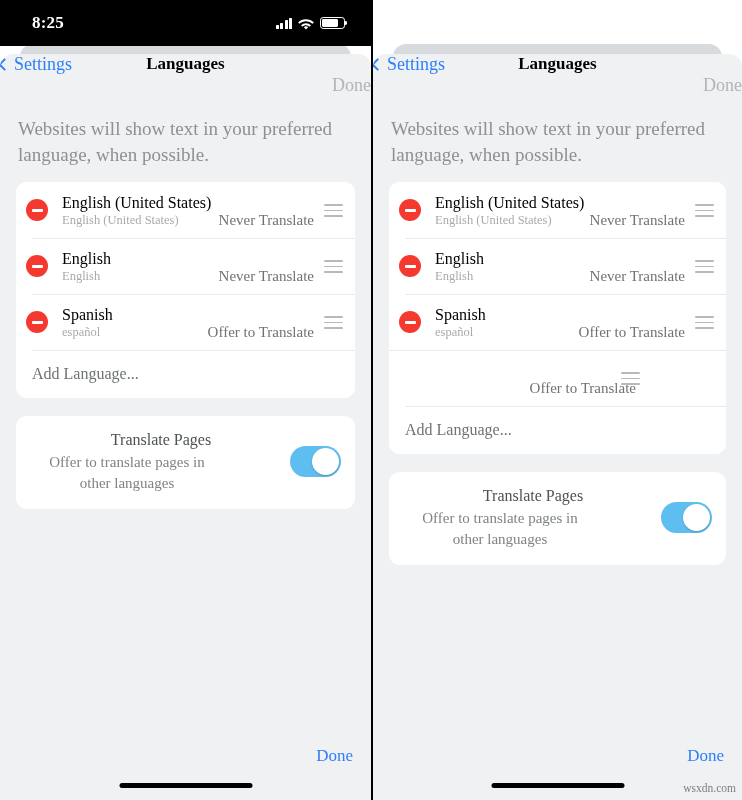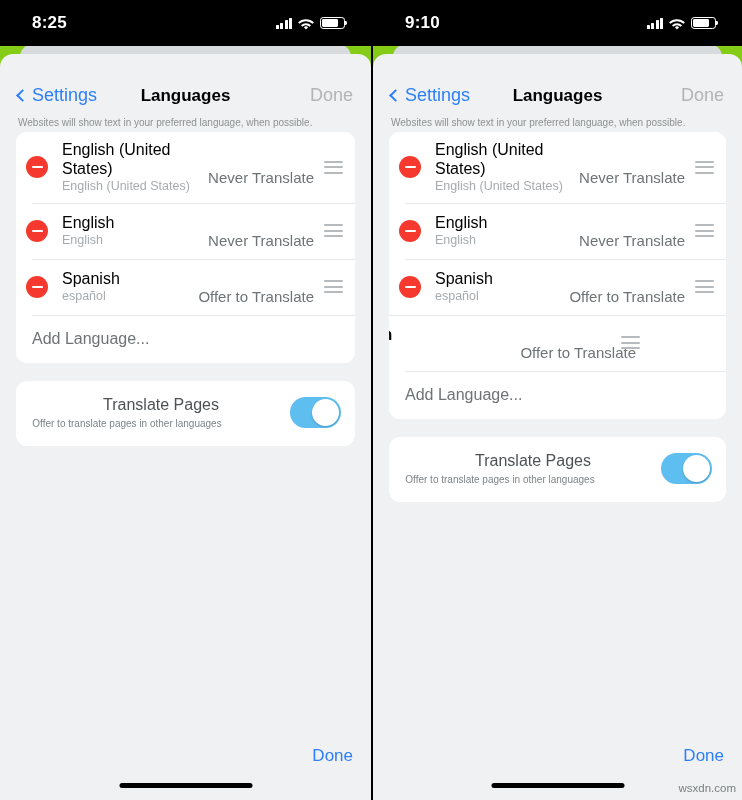--- a/index.html
+++ b/index.html
@@ -10,22 +10,23 @@
     overflow: hidden;
   }
   .stage {
     position: relative;
     width: 742px; height: 800px;
     display: flex;
   }
   .panel {
     position: relative;
     width: 371px; height: 800px;
-    background: #84cc16;
+    background: #ffffff;
     overflow: hidden;
+    font-family: Liberation Serif, serif;
   }
   .panel.right { border-left: 2px solid #000; }
 
   
   .statusbar {
     position: absolute; top: 0; left: 0; right: 0;
     height: 46px;
     background: #000;
     display: flex; align-items: center;
     justify-content: space-between;
@@ -67,23 +68,24 @@
     position: absolute; top: 54px; left: 0; right: 0; bottom: 0;
     background: #eff1f2;
     border-radius: 13px 13px 0 0;
     z-index: 10;
     overflow: hidden;
   }
 
   
   .navbar {
     height: 52px;
-    display: flex; align-items: flex-end;
-    position: relative;
-    padding: 0 18px;
+    display: flex; align-items: flex-start;
+    position: relative;
+    padding: 0 0;
+    flex-direction: column;
   }
   .nav-back {
     display: flex; align-items: center; gap: 3px;
     color: #2d7ff9; font-size: 18px;
     cursor: pointer;
   }
   .chev {
     display: inline-block; width: 9px; height: 9px;
     border-left: 2.4px solid #2d7ff9;
     border-bottom: 2.4px solid #2d7ff9;
@@ -95,22 +97,22 @@
     font-size: 17px; font-weight: bold; color: #000;
     pointer-events: none;
   }
   .nav-done {
     margin-left: auto; color: #b0b5b8; font-size: 18px;
   }
 
   
   .sheet-body { padding: 0 16px; }
   .desc {
-    color: #8c9194; font-size: 10px; line-height: 1.38;
-    padding: 10px 2px 2px 2px;
+    color: #8c9194; font-size: 19px; line-height: 1.38;
+    padding: 10px 2px 14px 2px;
   }
 
   .card {
     background: #fff;
     border-radius: 11px;
     overflow: hidden;
     position: relative;
   }
   .card + .card { margin-top: 18px; }
 
@@ -196,21 +198,21 @@
 
   
   .toggle-row {
     display: flex; align-items: center;
     padding: 14px 14px 16px 16px;
     background: #fff;
   }
   .toggle-texts { flex: 1 1 auto; text-align: center; }
   .toggle-title { font-size: 16px; color: #4d5255; line-height: 1.25; }
   .toggle-sub {
-    font-size: 10px; color: #7e8386; line-height: 1.35; margin-top: 2px;
+    font-size: 15px; color: #7e8386; line-height: 1.35; margin-top: 2px;
     max-width: 190px;
   }
   .switch {
     flex: 0 0 auto;
     width: 51px; height: 31px; border-radius: 16px;
     background: #5fbef0;
     position: relative; cursor: pointer;
   }
   .switch .knob {
     position: absolute; top: 2px; left: 22px;
@@ -349,39 +351,20 @@
         </div>
       </div>
 
       <div class="bottom-done">Done</div>
       <div class="home-indicator"></div>
     </div>
   </div>
 
   <div class="panel right">
 
-    <div class="statusbar">
-      <div class="status-time">9:10</div>
-      <div class="status-icons">
-        <span class="sig">
-            <i></i>
-            <i></i>
-            <i></i>
-            <i></i>
-          </span>
-        <span class="wifi">
-          <svg width="16" height="12" viewBox="0 0 16 12">
-              <path d="M8 10.6 5.9 8.3a3.1 3.1 0 0 1 4.2 0zM8 6.2c-1.4 0-2.7.55-3.6 1.5L3 6.2A7.2 7.2 0 0 1 8 4.2c1.9 0 3.7.75 5 2l-1.4 1.5A5.1 5.1 0 0 0 8 6.2zM8 2.2c-2.5 0-4.8 1-6.5 2.6L.1 3.4A10.9 10.9 0 0 1 8 .2c3 0 5.8 1.2 7.9 3.2l-1.4 1.4A9.2 9.2 0 0 0 8 2.2z" fill="#fff"></path>
-            </svg>
-        </span>
-        <span class="batt">
-            <span></span>
-          </span>
-      </div>
-    </div>
 
     <div class="sheet-peek"></div>
 
     <div class="sheet">
 
       <div class="navbar">
         <div class="nav-back">
           <span class="chev"></span>
           <span>Settings</span>
         </div>

